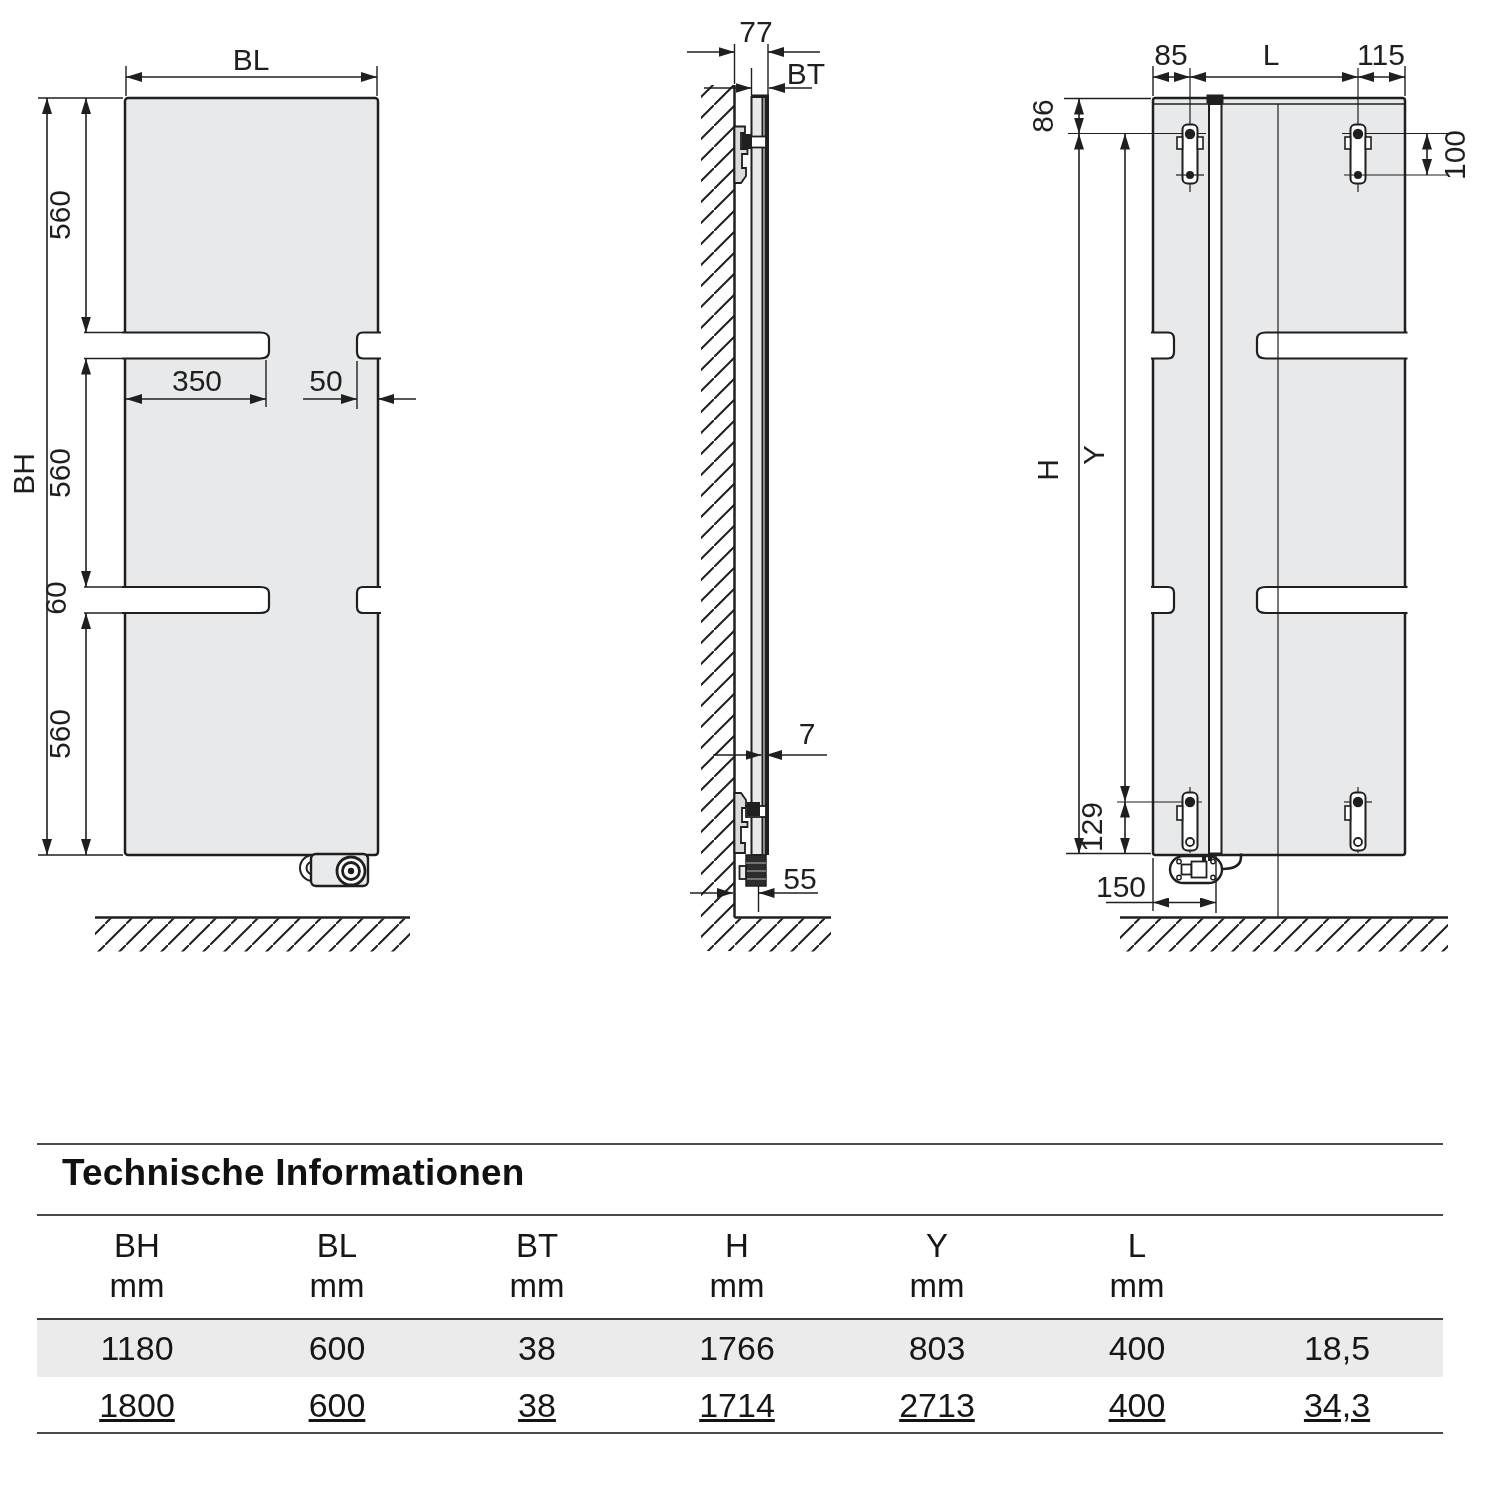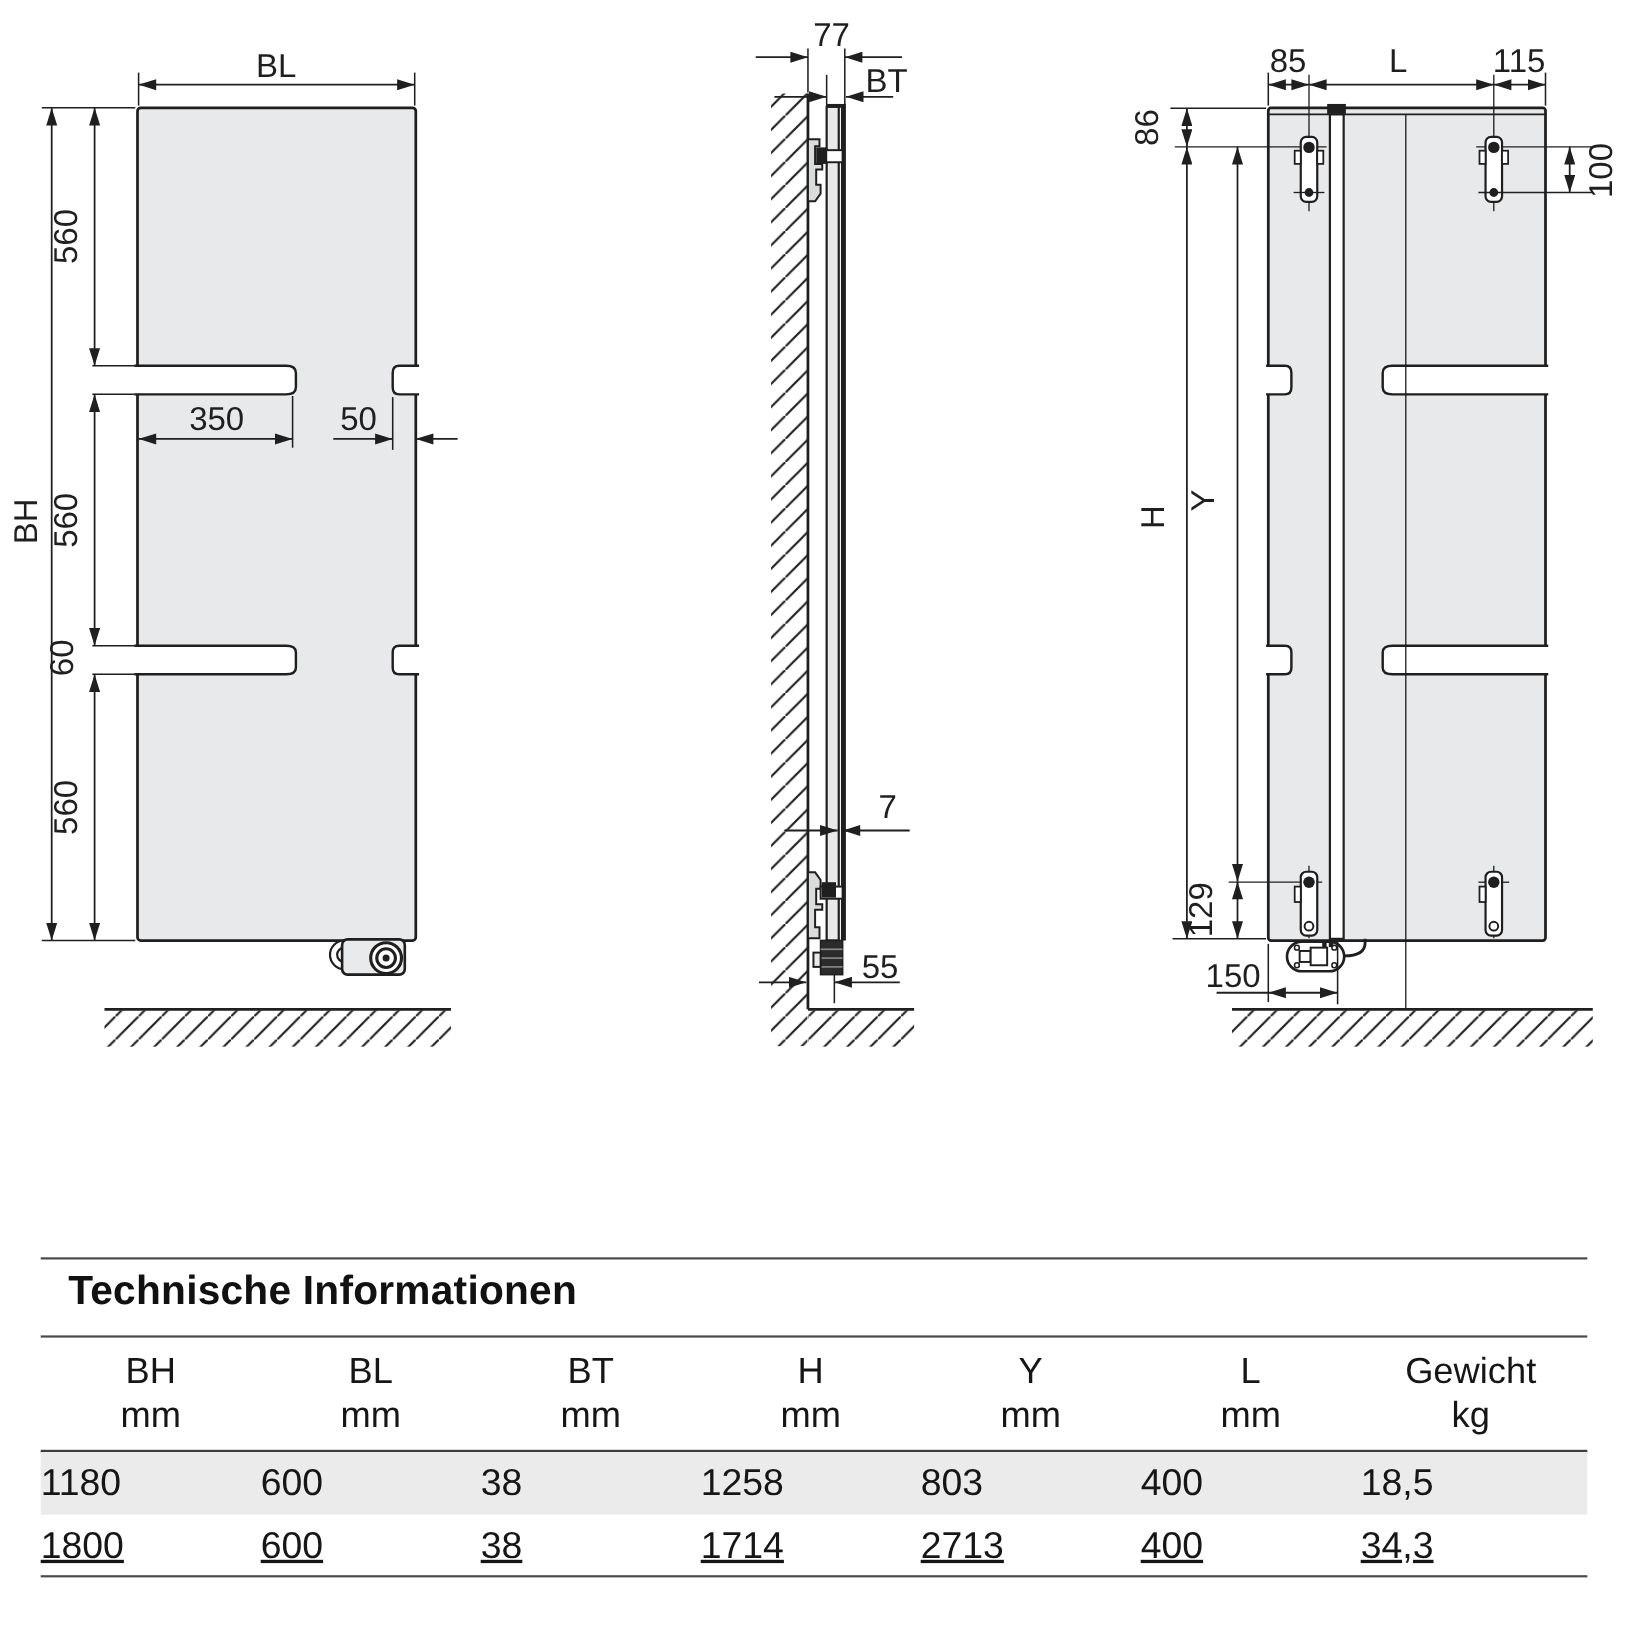--- a/index.html
+++ b/index.html
@@ -9,21 +9,21 @@
   .dimtxt{font-size:30px;}
   .rule{position:absolute;background:#4a4a4a;height:2px;}
   .rule.thick{height:3px;background:#3d3d3d;}
   .tbl-title{position:absolute;left:40px;top:1152px;font-size:37px;font-weight:600;color:#111;letter-spacing:0.2px;margin-left:22px;}
   .hdr-row,.data-row{position:absolute;left:37px;width:1400px;display:flex;}
   .hdr-row{top:1226px;}
   .hdr-cell{width:200px;text-align:center;font-size:33px;line-height:40px;color:#161616;}
   .data-row{height:57px;align-items:center;}
   .data-row.r1{top:1320px;background:#ebebeb;width:1406px;}
   .data-row.r2{top:1377px;text-decoration:underline;}
-  .data-cell{width:200px;font-size:34px;color:#161616;}
+  .data-cell{width:200px;text-align:center;font-size:34px;color:#161616;}
 </style>
 </head>
 <body>
 
 <div class="canvas">
 
 <svg width="1500" height="1140" viewBox="0 0 1500 1140">
   <defs>
     <marker id="aE" markerUnits="userSpaceOnUse" markerWidth="17" markerHeight="11" refX="16" refY="5" orient="auto">
       <path d="M0,0 L16,5 L0,10 Z" fill="#1f1f1f"></path>
@@ -251,33 +251,29 @@
           <div>mm</div>
         </div>
     <div class="hdr-cell">
           <div>Y</div>
           <div>mm</div>
         </div>
     <div class="hdr-cell">
           <div>L</div>
           <div>mm</div>
         </div>
-    <div class="hdr-cell">
-          <div>Gewicht</div>
-          <div>kg</div>
-        </div>
   </div>
 
   <div class="rule thick" style="left:37px;top:1317.5px;width:1406px;"></div>
 
   <div class="data-row r1">
     <div class="data-cell">1180</div>
     <div class="data-cell">600</div>
     <div class="data-cell">38</div>
-    <div class="data-cell">1258</div>
+    <div class="data-cell">1766</div>
     <div class="data-cell">803</div>
     <div class="data-cell">400</div>
     <div class="data-cell">18,5</div>
   </div>
 
   <div class="data-row r2">
     <div class="data-cell">1800</div>
     <div class="data-cell">600</div>
     <div class="data-cell">38</div>
     <div class="data-cell">1714</div>

